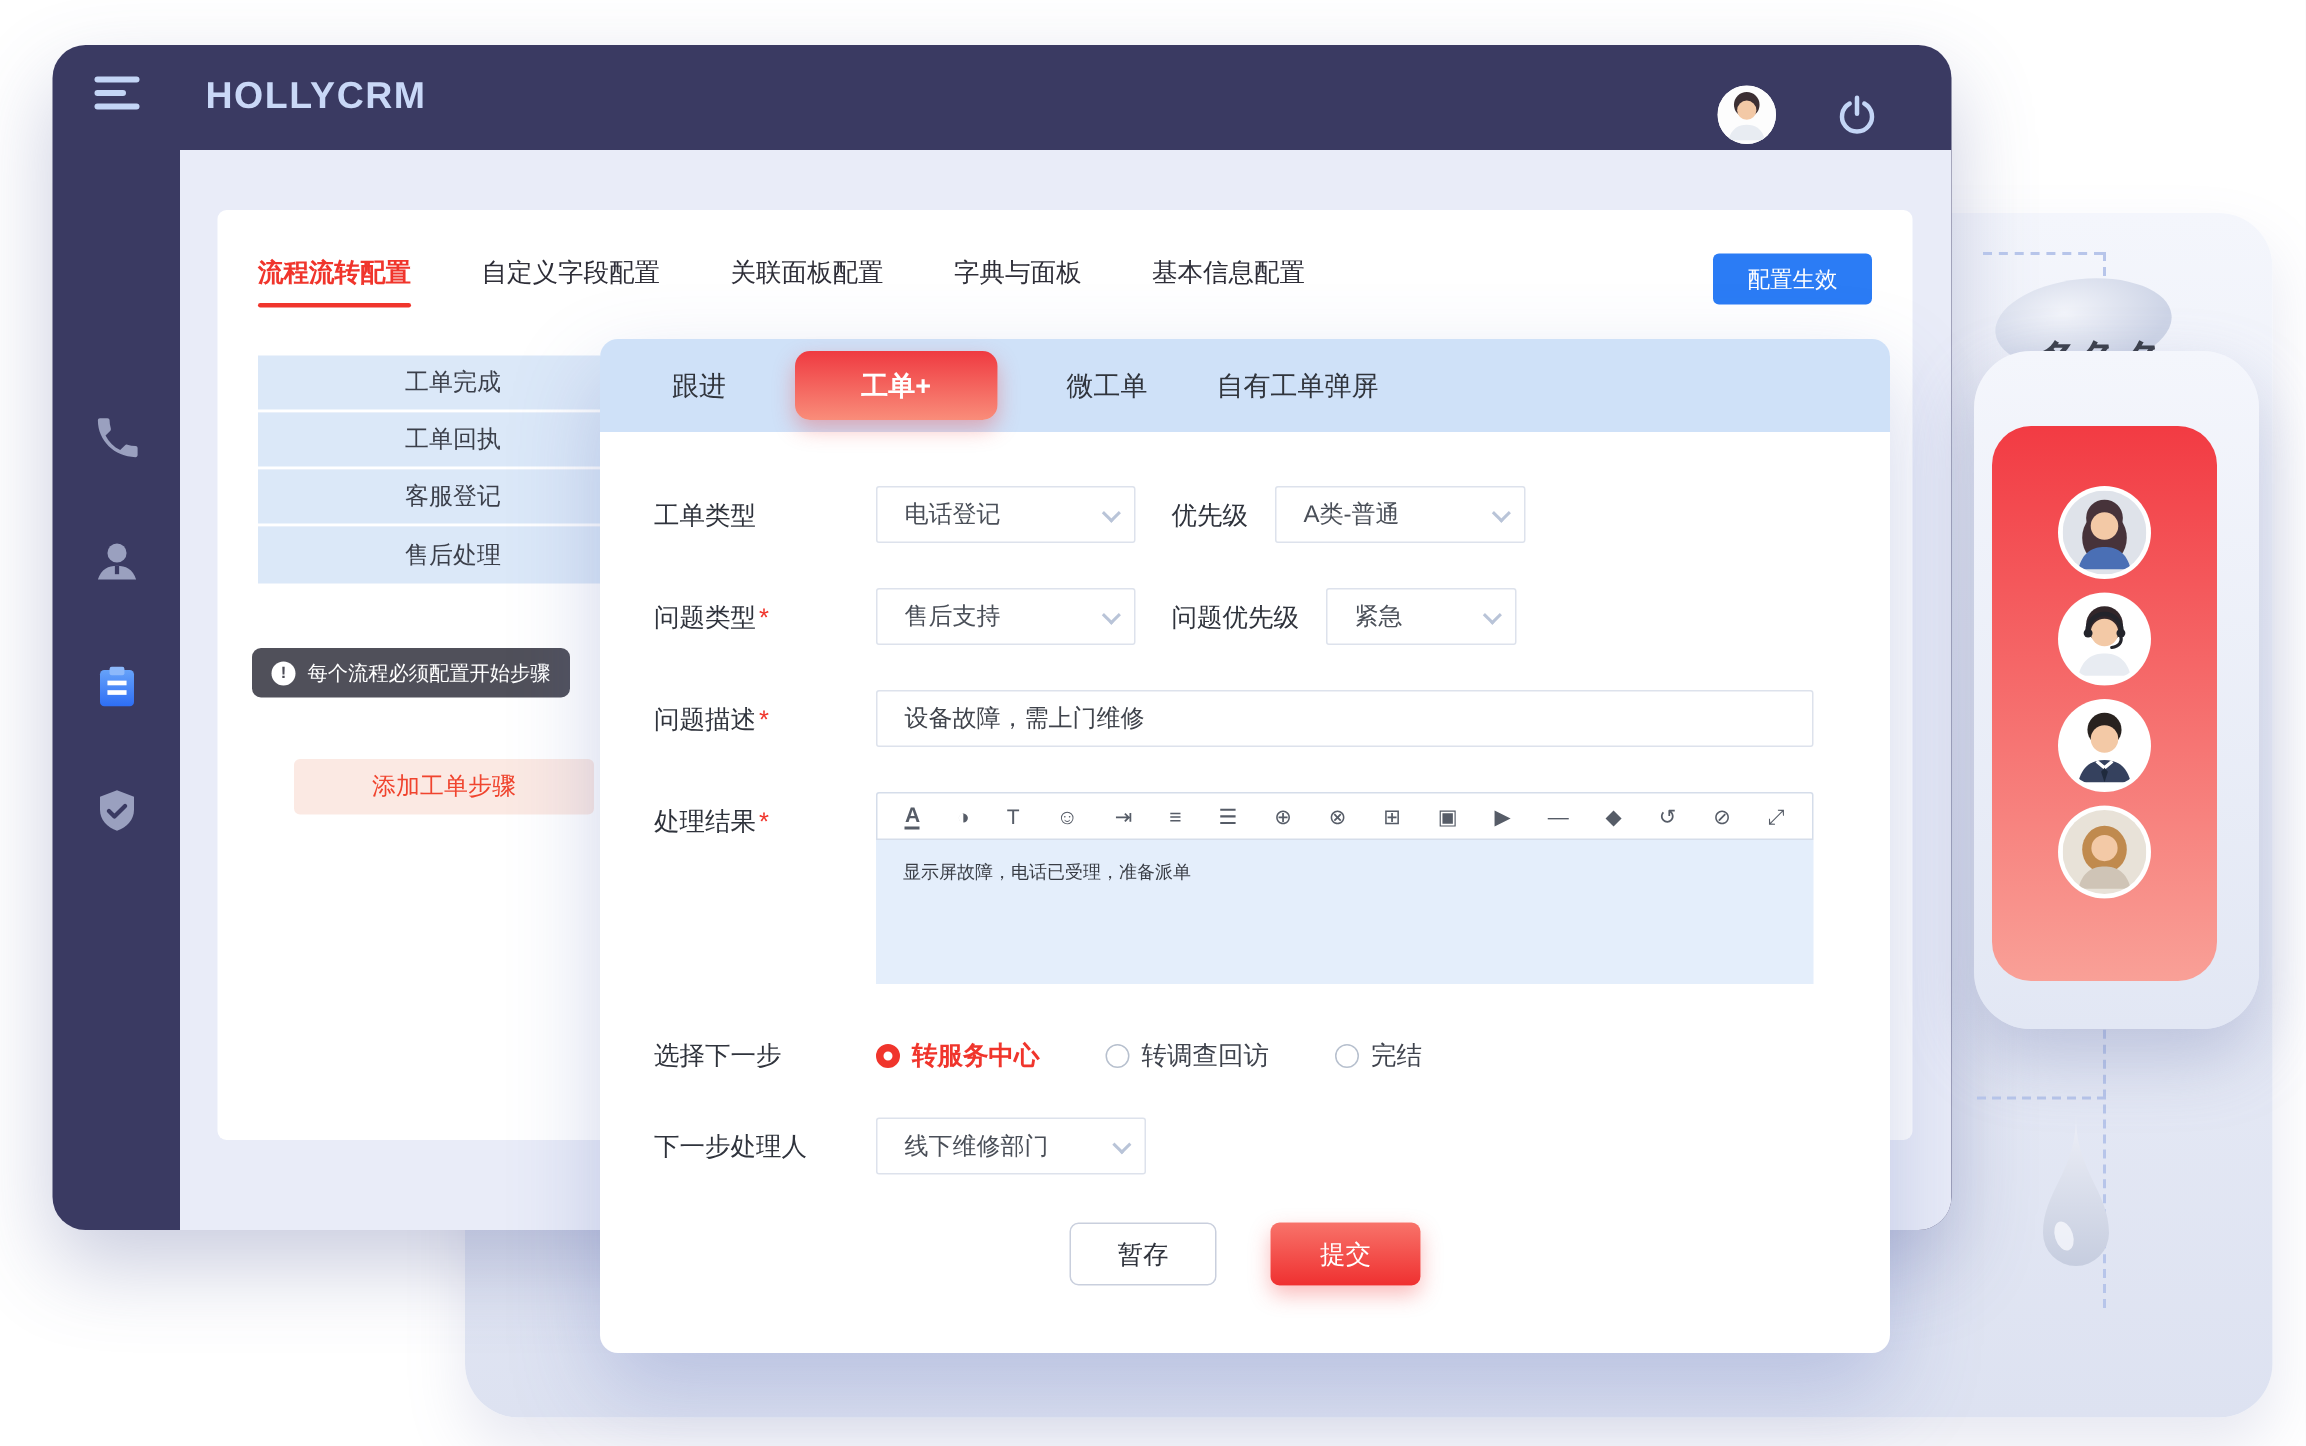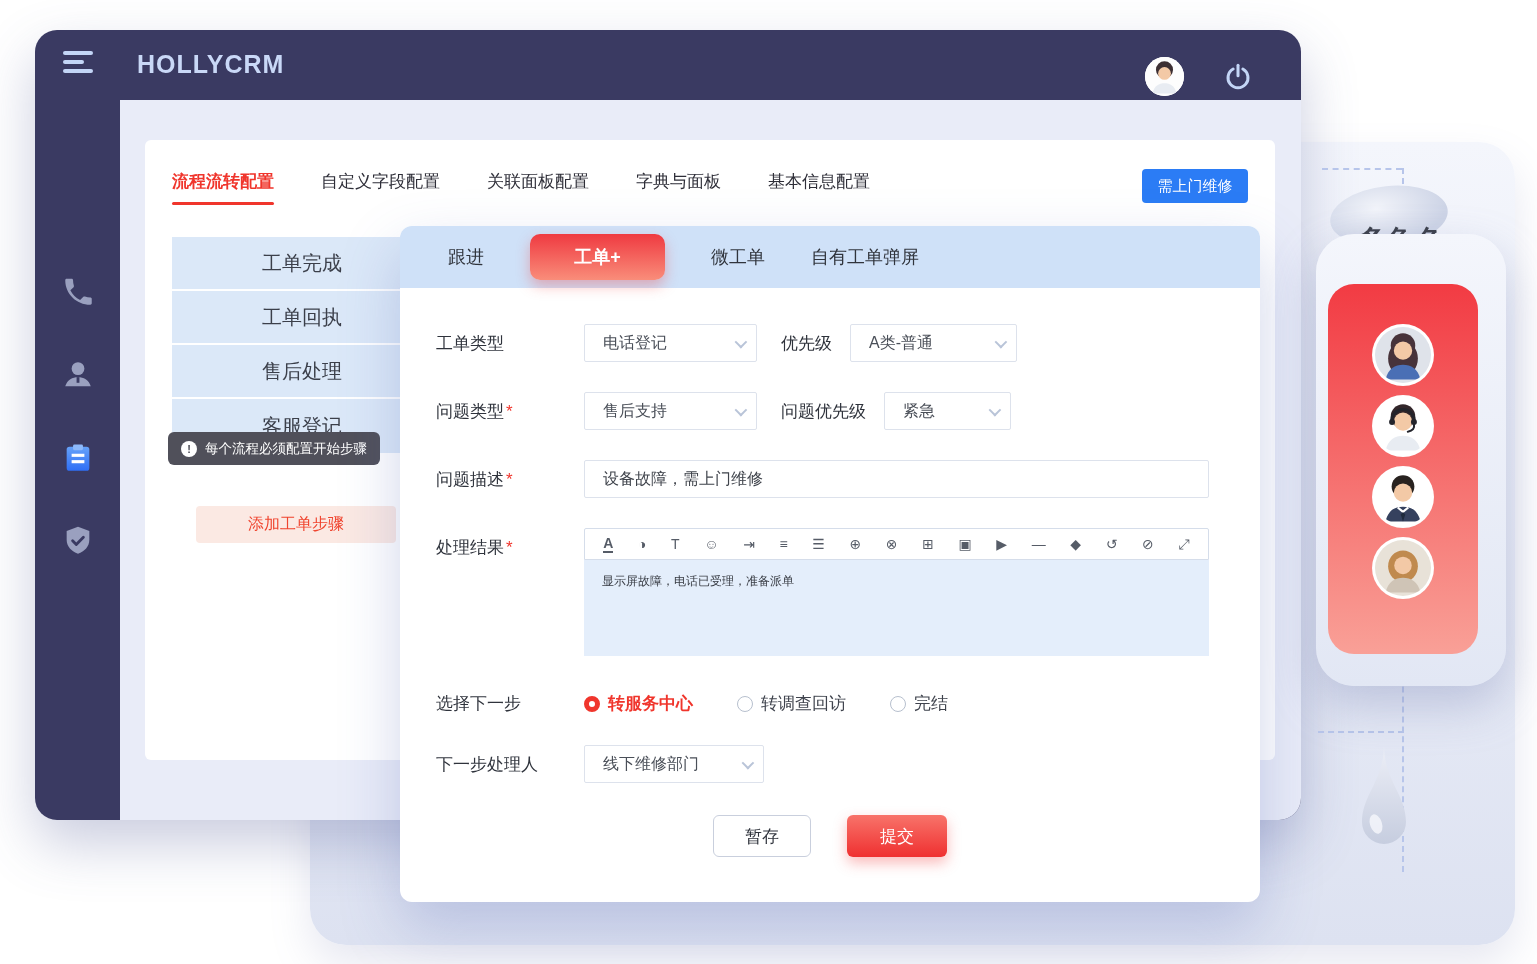--- a/index.html
+++ b/index.html
@@ -39,22 +39,22 @@
   .tab-row { position:absolute; left:27px; top:30px; display:flex; gap:47px; }
   .page-tab { font-size:17px; color:#2e2e38; cursor:pointer; position:relative; padding-bottom:12px; white-space:nowrap; }
   .page-tab.active { color:#f0352c; font-weight:bold; }
   .page-tab.active::after { content:""; position:absolute; left:0; right:0; bottom:0;
     height:3px; border-radius:2px; background:#f0352c; }
   .apply-btn { position:absolute; top:29px; right:27px; width:106px; height:34px;
     background:#2b7cf5; color:#fff; font-size:15px; border:none; border-radius:4px;
     display:flex; align-items:center; justify-content:center; cursor:pointer; }
 
   .step-list { position:absolute; left:27px; top:97px; width:260px; }
-  .step-item { height:54px; background:#dbe8f8; border-bottom:2px solid #fff;
-    display:flex; align-items:center; justify-content:center; font-size:20px; color:#3b3f4a; cursor:pointer; }
+  .step-item { height:38px; background:#dbe8f8; border-bottom:2px solid #fff;
+    display:flex; align-items:center; justify-content:center; font-size:16px; color:#3b3f4a; cursor:pointer; }
   .step-item:last-child { border-bottom:none; }
 
   .tooltip { position:absolute; left:23px; top:292px; height:33px; background:#50505a;
     border-radius:6px; color:#fff; font-size:13.5px; display:flex; align-items:center;
     padding:0 13px; gap:8px; white-space:nowrap; }
   .tooltip .bang { width:16px; height:16px; border-radius:50%; background:#fff; color:#4a4a54;
     font-weight:bold; font-size:11px; display:flex; align-items:center; justify-content:center; flex:none; }
 
   .add-step-btn { position:absolute; left:51px; top:366px; width:200px; height:37px;
     background:#fbe9e3; color:#f0442e; font-size:16px; border:none; border-radius:4px;
@@ -195,27 +195,27 @@
 
     <div class="content">
       <div class="white-card">
         <div class="tab-row">
           <div class="page-tab active">流程流转配置</div>
           <div class="page-tab">自定义字段配置</div>
           <div class="page-tab">关联面板配置</div>
           <div class="page-tab">字典与面板</div>
           <div class="page-tab">基本信息配置</div>
         </div>
-        <button class="apply-btn">需上门维修</button>
+        <button class="apply-btn">配置生效</button>
 
         <div class="step-list">
           <div class="step-item">工单完成</div>
           <div class="step-item">工单回执</div>
+          <div class="step-item">客服登记</div>
           <div class="step-item">售后处理</div>
-          <div class="step-item">客服登记</div>
         </div>
 
         <div class="tooltip">
           <span class="bang">!</span>
           <span>每个流程必须配置开始步骤</span>
         </div>
 
         <button class="add-step-btn">添加工单步骤</button>
       </div>
     </div>

